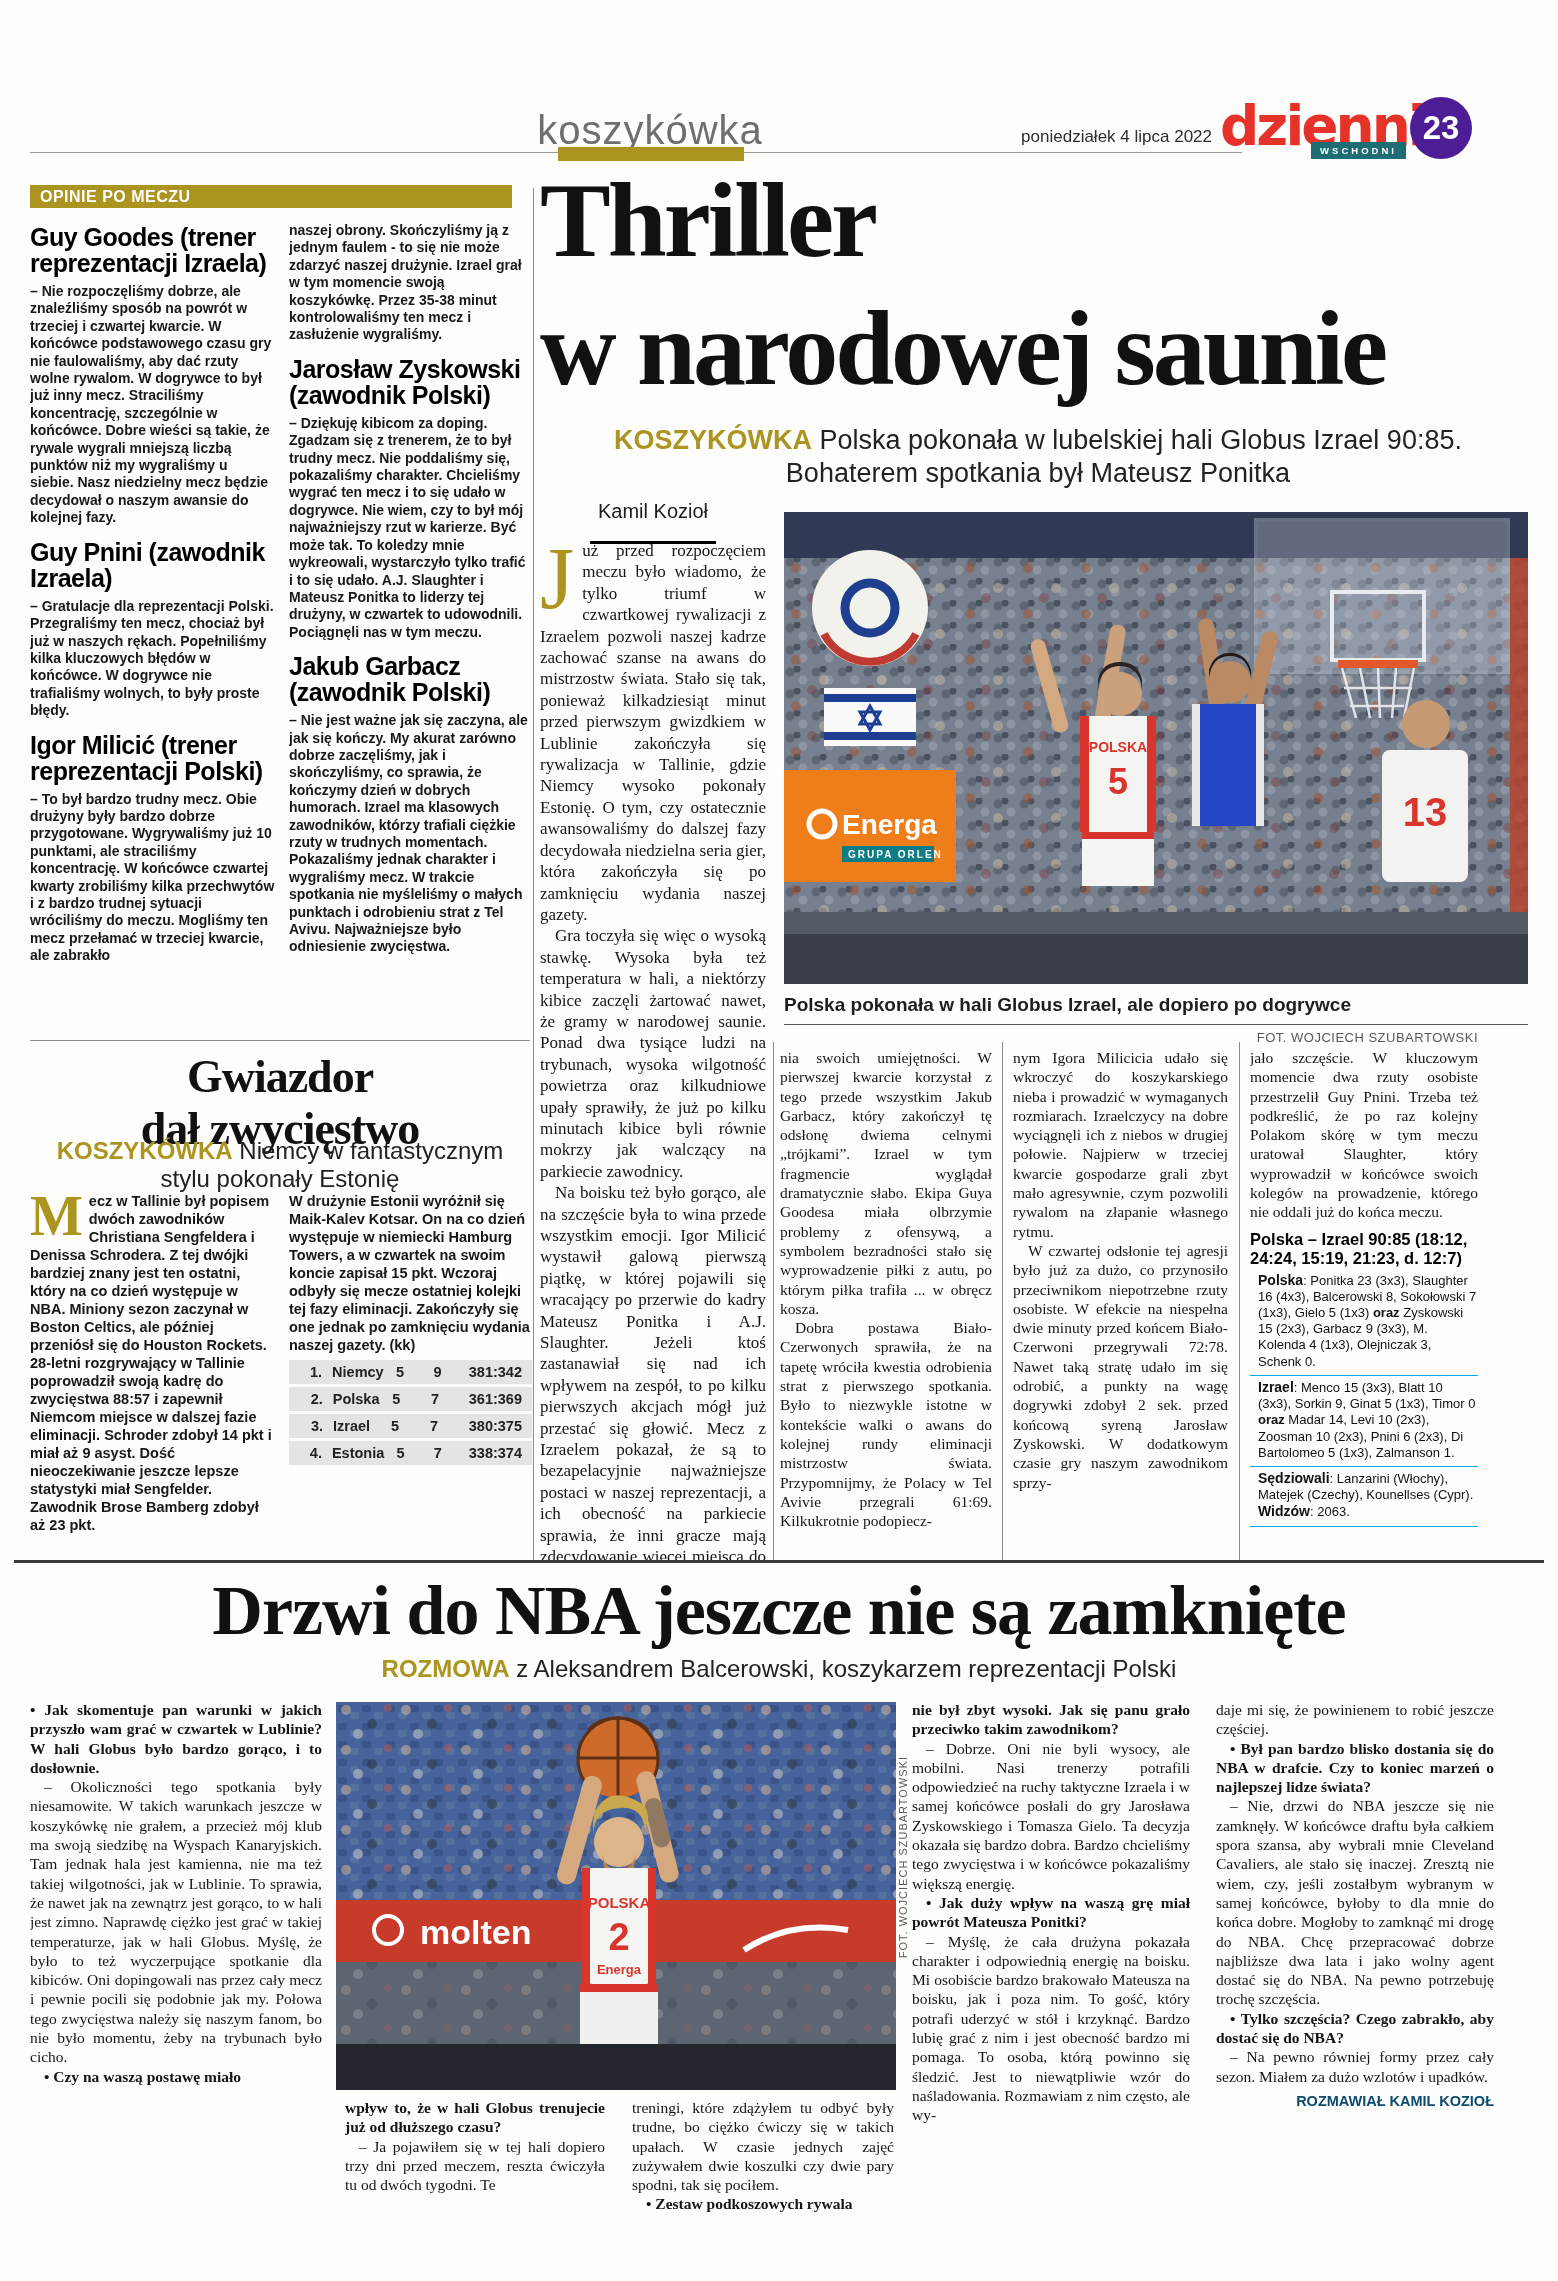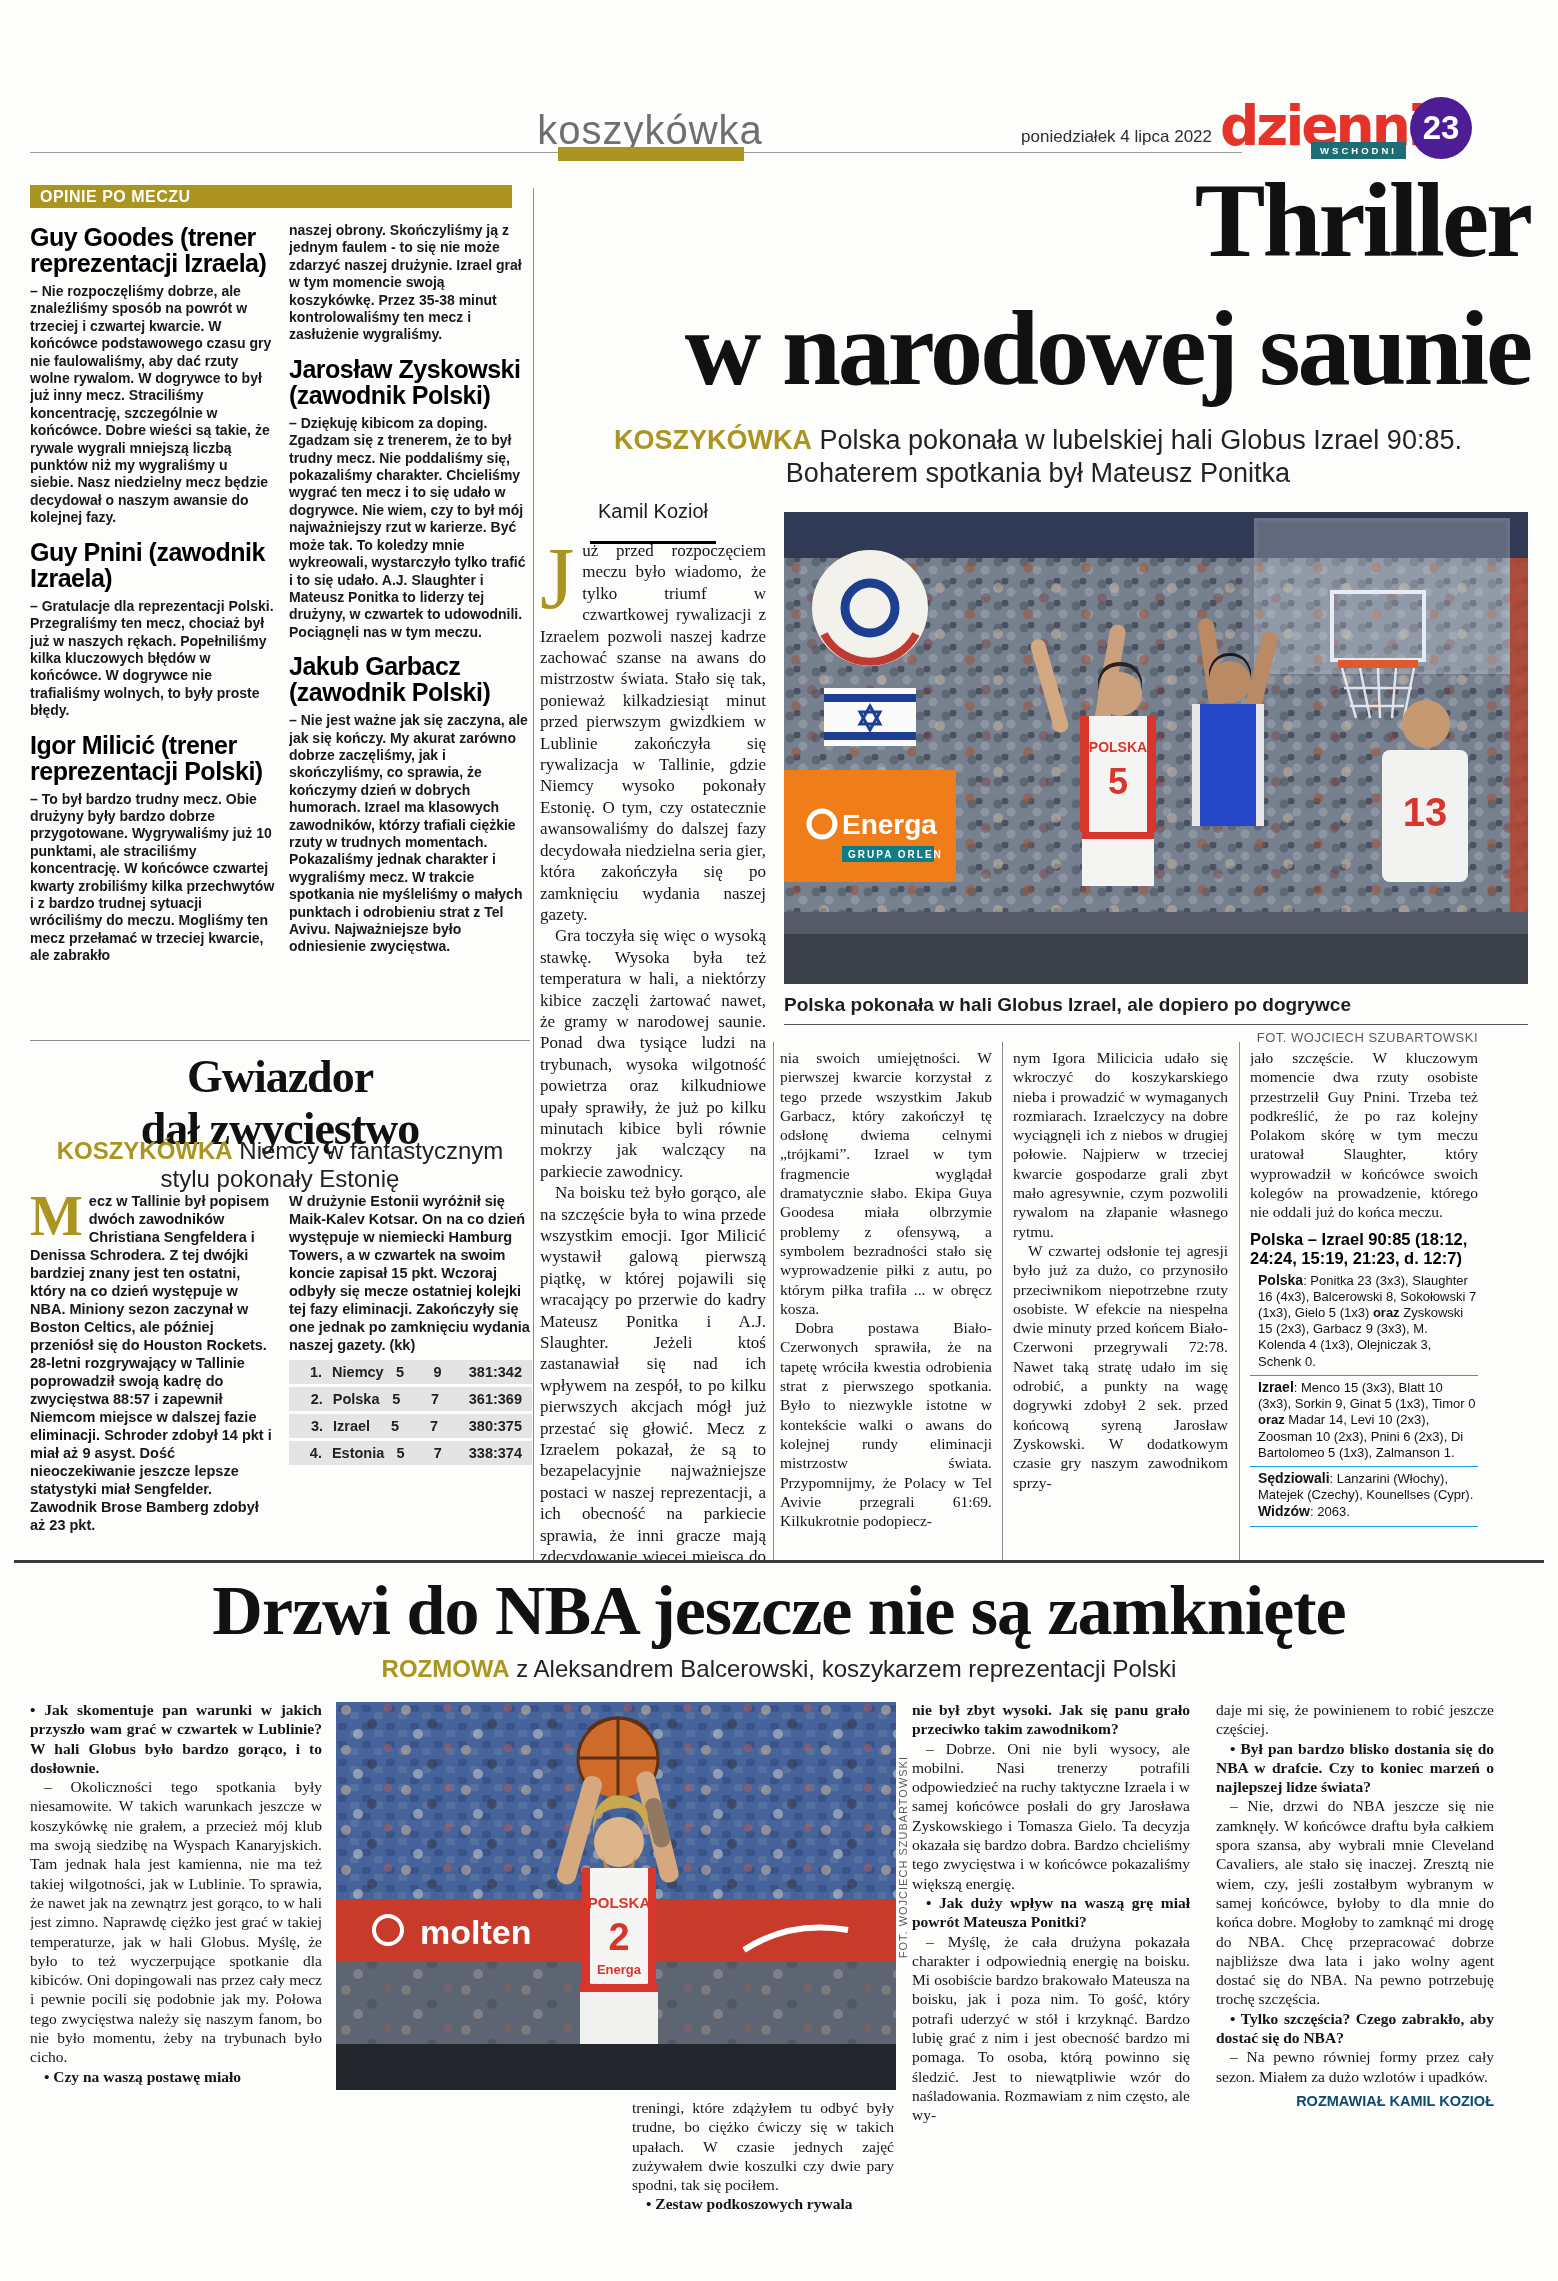--- a/index.html
+++ b/index.html
@@ -18,21 +18,21 @@
   .vrule{position:absolute;width:1px;background:#8c8c8c}
   .hrule{position:absolute;height:1px;background:#8c8c8c}
   
   .op-bar{left:30px;top:185px;width:482px;height:23px;background:#ab9420;color:#fff;font-weight:bold;font-size:16px;letter-spacing:.5px;line-height:23px;padding-left:10px}
   .op-col{font-size:14px;line-height:17.4px;font-weight:bold;color:#181818;overflow:hidden}
   .op-col p{margin:0 0 3px}
   .op-h{font-size:25px;line-height:26px;letter-spacing:-.5px;margin:12px 0 7px;color:#000}
   .op-col .op-h:first-child{margin-top:2px}
   
   .serifhead{font-family:"Liberation Serif",serif;font-weight:bold;color:#111}
-  .hl{left:540px;width:990px;text-align:right;font-size:106px;letter-spacing:-3px;line-height:1}
+  .hl{left:540px;width:990px;text-align:left;font-size:106px;letter-spacing:-3px;line-height:1}
   .kicker{left:548px;top:424px;width:980px;text-align:center;font-size:27px;line-height:33px;color:#222}
   .kicker-label{color:#ab9420;font-weight:bold}
   .byline{left:540px;top:500px;width:226px;text-align:center;font-size:20px}
   .byline span{border-bottom:3px solid #000;padding:0 8px 18px;display:inline-block}
   .bodycol{position:absolute;font-family:"Liberation Serif",serif;font-size:15.5px;line-height:19.3px;text-align:justify;color:#141414;overflow:hidden}
   .bodycol p{margin:0}
   .bodycol p + p{text-indent:15px}
   .bc1{left:540px;top:540px;width:226px;height:1022px;font-size:17px;line-height:21.4px}
   .bc2{left:780px;top:1048px;width:212px;height:514px}
   .bc3{left:1013px;top:1048px;width:215px;height:514px}
@@ -317,20 +317,24 @@
         <text x="283" y="206" text-anchor="middle" font-family="Liberation Sans, sans-serif" font-size="15" font-weight="bold" fill="#d8352c">POLSKA</text>
         <text x="283" y="248" text-anchor="middle" font-family="Liberation Sans, sans-serif" font-size="38" font-weight="bold" fill="#d8352c">2</text>
         <text x="283" y="272" text-anchor="middle" font-family="Liberation Sans, sans-serif" font-size="13" font-weight="bold" fill="#d8352c">Energa</text>
         <rect x="244" y="282" width="78" height="60" fill="#f0f0ee"></rect>
         <rect x="244" y="282" width="78" height="8" fill="#d8352c"></rect>
       </g>
     </svg>
   </div>
   <div class="abs credit-b">FOT. WOJCIECH SZUBARTOWSKI</div>
 
+  <div class="iv" style="left:345px;top:2098px;width:260px;height:152px">
+    <p class="q">wpływ to, że w hali Globus trenujecie już od dłuższego czasu?</p>
+    <p>– Ja pojawiłem się w tej hali dopiero trzy dni przed meczem, reszta ćwiczyła tu od dwóch tygodni. Te</p>
+  </div>
   <div class="iv" style="left:632px;top:2098px;width:262px;height:152px">
     <p>treningi, które zdążyłem tu odbyć były trudne, bo ciężko ćwiczy się w takich upałach. W czasie jednych zajęć zużywałem dwie koszulki czy dwie pary spodni, tak się pociłem.</p>
     <p class="q">• Zestaw podkoszowych rywala</p>
   </div>
 
   <div class="iv" style="left:912px;top:1700px;width:278px;height:548px">
     <p class="q">nie był zbyt wysoki. Jak się panu grało przeciwko takim zawodnikom?</p>
     <p>– Dobrze. Oni nie byli wysocy, ale mobilni. Nasi trenerzy potrafili odpowiedzieć na ruchy taktyczne Izraela i w samej końcówce posłali do gry Jarosława Zyskowskiego i Tomasza Gielo. Ta decyzja okazała się bardzo dobra. Bardzo chcieliśmy tego zwycięstwa i w końcówce pokazaliśmy większą energię.</p>
     <p class="q">• Jak duży wpływ na waszą grę miał powrót Mateusza Ponitki?</p>
     <p>– Myślę, że cała drużyna pokazała charakter i odpowiednią energię na boisku. Mi osobiście bardzo brakowało Mateusza na boisku, jak i poza nim. To gość, który potrafi uderzyć w stół i krzyknąć. Bardzo lubię grać z nim i jest obecność bardzo mi pomaga. To osoba, którą powinno się śledzić. Jest to niewątpliwie wzór do naśladowania. Rozmawiam z nim często, ale wy-</p>

